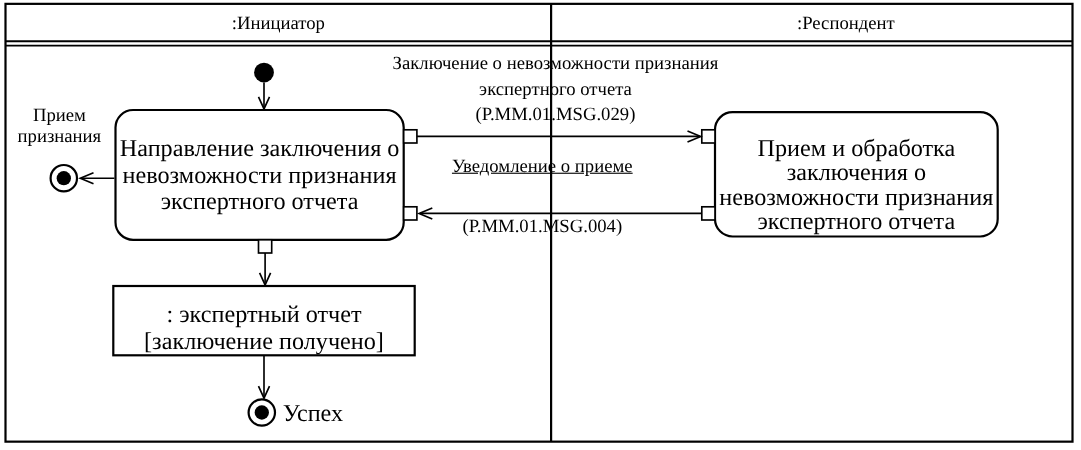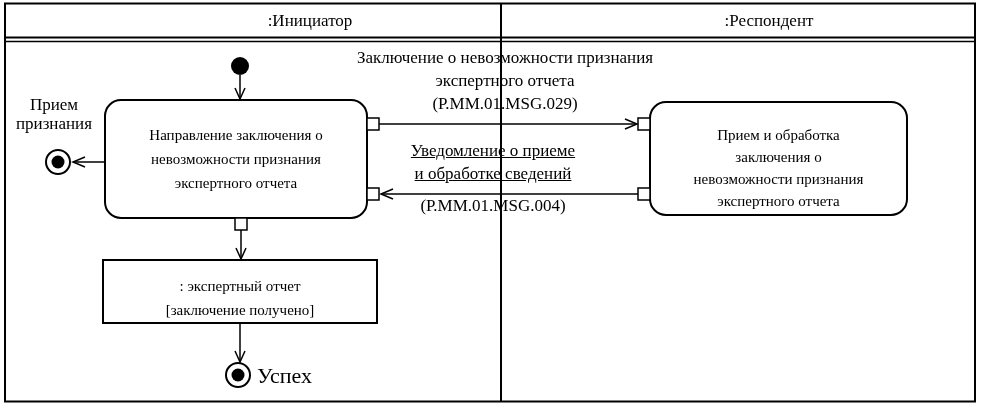--- a/index.html
+++ b/index.html
@@ -21,21 +21,21 @@
   }
   .lane-header {
     position: absolute; top: 4px; height: 33px;
     display: flex; align-items: center; justify-content: center;
     font-size: 17px;
   }
   .activity-label {
     position: absolute;
     display: flex; flex-direction: column;
     align-items: center; justify-content: center;
-    text-align: center; font-size: 15px;
+    text-align: center; font-size: 22px;
   }
   .activity-label div { white-space: nowrap; }
   .msg-label {
     position: absolute; text-align: center; font-size: 17px;
   }
   .msg-label div { white-space: nowrap; }
   .error-label {
     position: absolute; left: 2px; top: 95px; width: 104px;
     text-align: center; font-size: 17px; line-height: 19px;
   }
@@ -104,21 +104,21 @@
     <g stroke-width="1.5">
       <line x1="240" y1="323" x2="240" y2="360"></line>
       <polyline points="235,351 240,362 245,351"></polyline>
     </g>
     <g>
       <circle cx="238" cy="375" r="12" stroke-width="2"></circle>
       <circle cx="238" cy="375" r="6.5" fill="#000000" stroke="none"></circle>
     </g>
   </svg>
 
-  <div class="lane-header" style="left:18px; width:496px;padding-left:44px;">:Инициатор</div>
+  <div class="lane-header" style="left:5px; width:496px;">:Инициатор</div>
   <div class="lane-header" style="left:501px; width:536px;">:Респондент</div>
 
   <div class="error-label">
     <div>Прием</div>
     <div>признания</div>
   </div>
 
   <div class="activity-label" style="left:105px; top:100px; width:262px; height:118px; line-height:24px;">
     <div>Направление заключения о</div>
     <div>невозможности признания</div>
@@ -133,21 +133,20 @@
   </div>
 
   <div class="msg-label" style="left:310px; top:46px; width:390px; line-height:23px;">
     <div>Заключение о невозможности признания</div>
     <div>экспертного отчета</div>
     <div>(Р.ММ.01.MSG.029)</div>
   </div>
 
   <div class="msg-label" style="left:337px; top:139px; width:312px; line-height:23px;text-decoration:underline;">
     <div>Уведомление о приеме</div>
-    <div>и обработке сведений</div>
   </div>
 
   <div class="msg-label" style="left:337px; top:196px; width:312px;">(Р.ММ.01.MSG.004)</div>
 
   <div class="activity-label" style="left:103px; top:260px; width:274px; height:75px; line-height:24px;">
     <div>: экспертный отчет</div>
     <div>[заключение получено]</div>
   </div>
 
   <div class="success-label">Успех</div>

